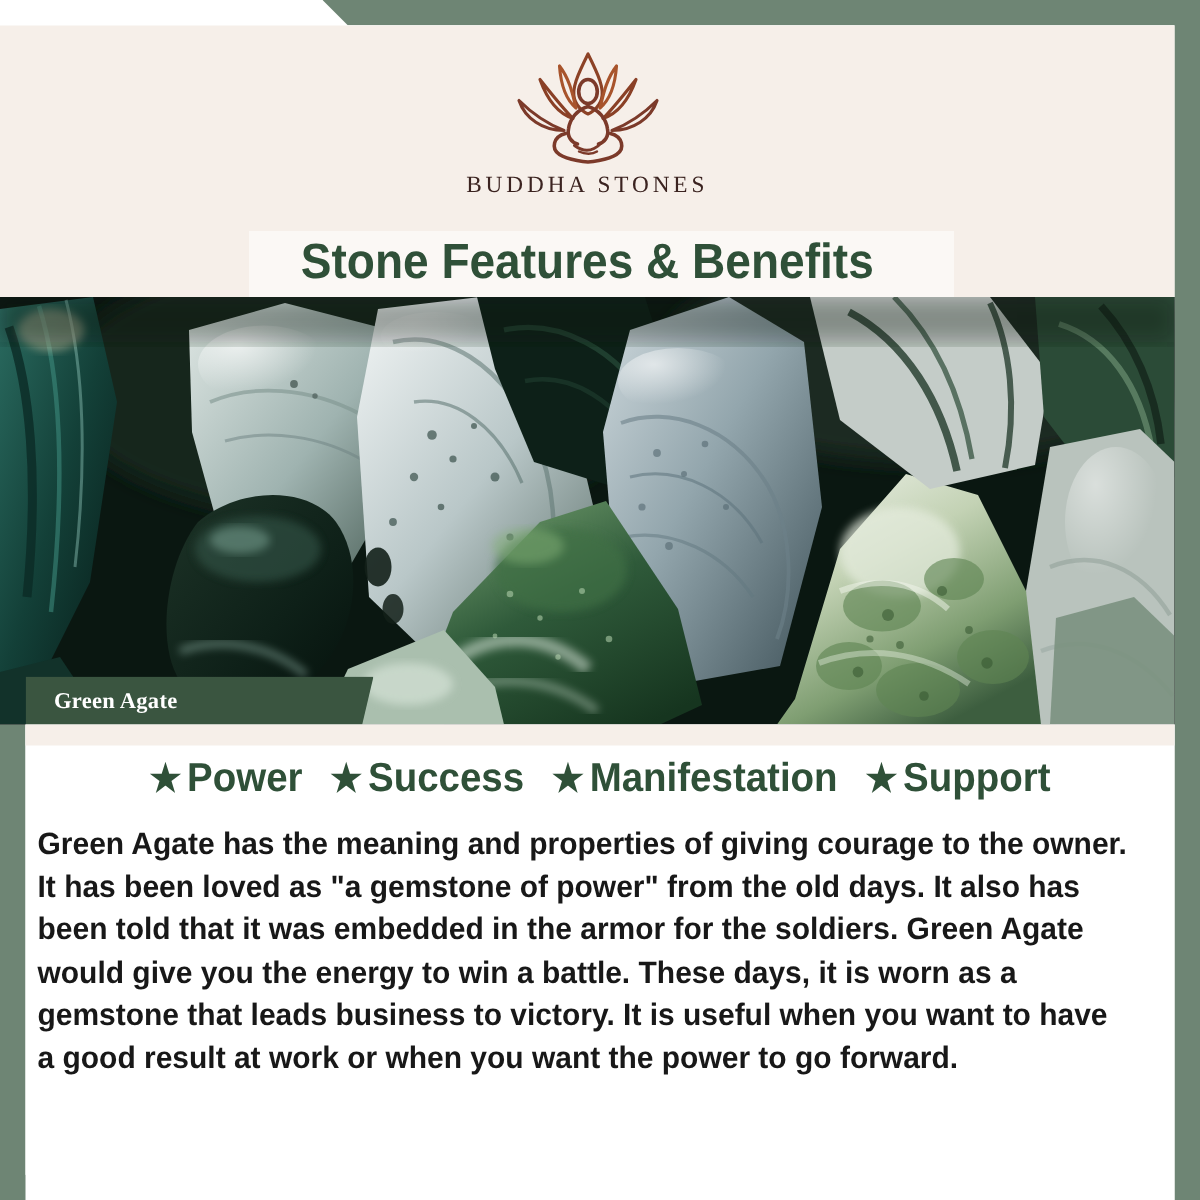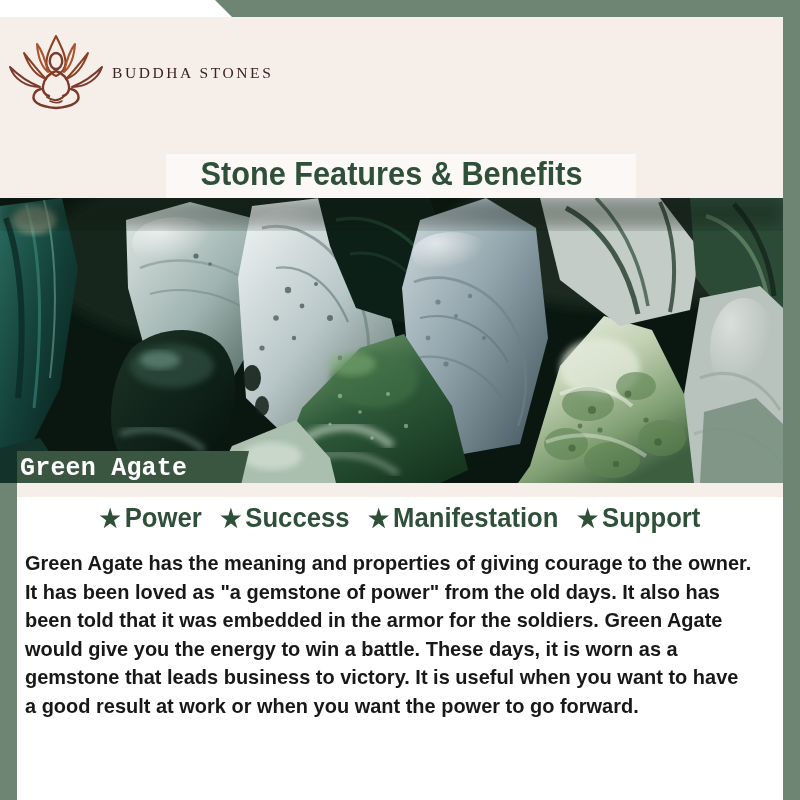--- a/index.html
+++ b/index.html
@@ -50,20 +50,21 @@
   .header {
     position: absolute;
     left: 0; top: 17px;
     width: 783px; height: 181px;
     background: #f6efe9;
   }
   .logo-wrap {
     position: absolute;
     left: 0; right: 0; top: 14px;
     display: flex;
+    flex-direction: column;
     align-items: center;
   }
   .logo-mark { width: 112px; height: 82px; display: block; }
   .logo-word {
     margin-top: 2px;
     font-family: "Liberation Serif", serif;
     font-size: 15.5px;
     letter-spacing: 2.6px;
     color: #3b2320;
     font-weight: 400;
@@ -100,25 +101,25 @@
   .stone-banner {
     position: absolute;
     left: 17px; top: 451px;
     width: 232px; height: 34px;
     background: #3a5540;
     clip-path: polygon(0 0, 232px 0, 224px 34px, 0 34px);
     display: flex;
     align-items: center;
   }
   .stone-banner span {
-    padding-left: 3px;
+    padding-left: 19px;
     color: #ffffff;
-    font-family: Liberation Mono, monospace;
+    font-family: Liberation Serif, serif;
     font-weight: 700;
-    font-size: 25px;
+    font-size: 15px;
     letter-spacing: 0.2px;
   }
 
   
   .content {
     position: absolute;
     left: 17px; top: 483px;
     width: 766px; height: 365px;
     background: #ffffff;
   }

